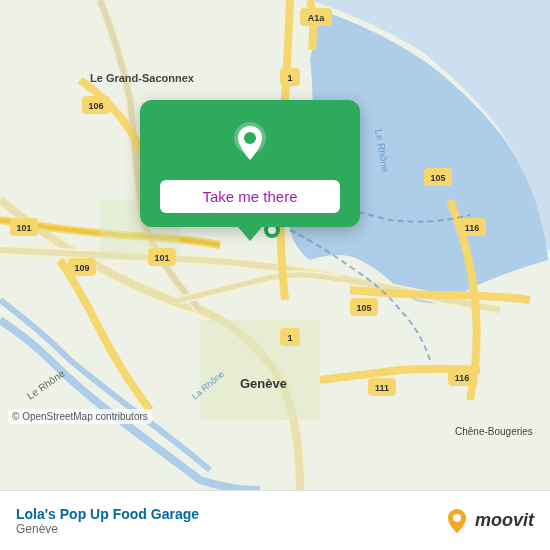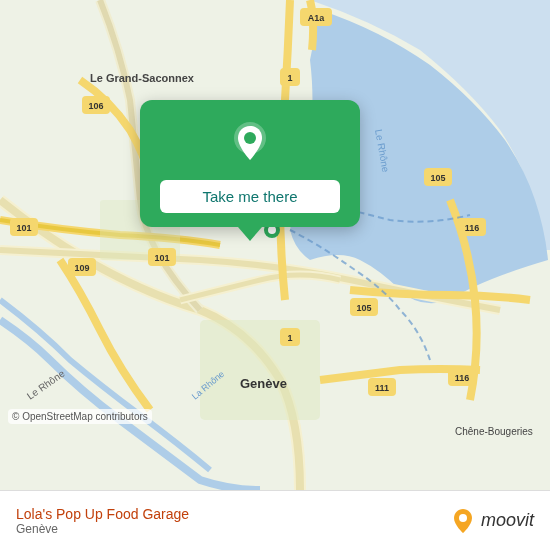--- a/index.html
+++ b/index.html
@@ -58,21 +58,21 @@
       width: 50px;
       height: 50px;
       display: flex;
       align-items: center;
       justify-content: center;
       margin-bottom: 12px;
     }
 
     #take-me-btn {
       background: white;
-      color: #0f766e;
+      color: #a21caf;
       border: none;
       border-radius: 6px;
       padding: 8px 32px;
       font-size: 15px;
       font-weight: 500;
       cursor: pointer;
       width: 100%;
     }
 
     
@@ -87,22 +87,22 @@
       border-top: 1px solid #ddd;
     }
 
     #footer-left {
       display: flex;
       flex-direction: column;
     }
 
     #footer-title {
       font-size: 14px;
-      font-weight: 400;
-      color: #c2410c;
+      font-weight: 700;
+      color: #0369a1;
     }
 
     #footer-subtitle {
       font-size: 12px;
       color: #666;
     }
 
     #footer-attribution {
       position: absolute;
       bottom: 66px;
@@ -116,21 +116,21 @@
 
     
     #moovit-logo {
       display: flex;
       align-items: center;
       gap: 4px;
     }
 
     #moovit-text {
       font-size: 18px;
-      font-weight: 400;
+      font-weight: 700;
       color: #333;
       font-style: italic;
     }
 
     #moovit-pin {
       width: 28px;
       height: 28px;
     }
   </style>
 </head>

